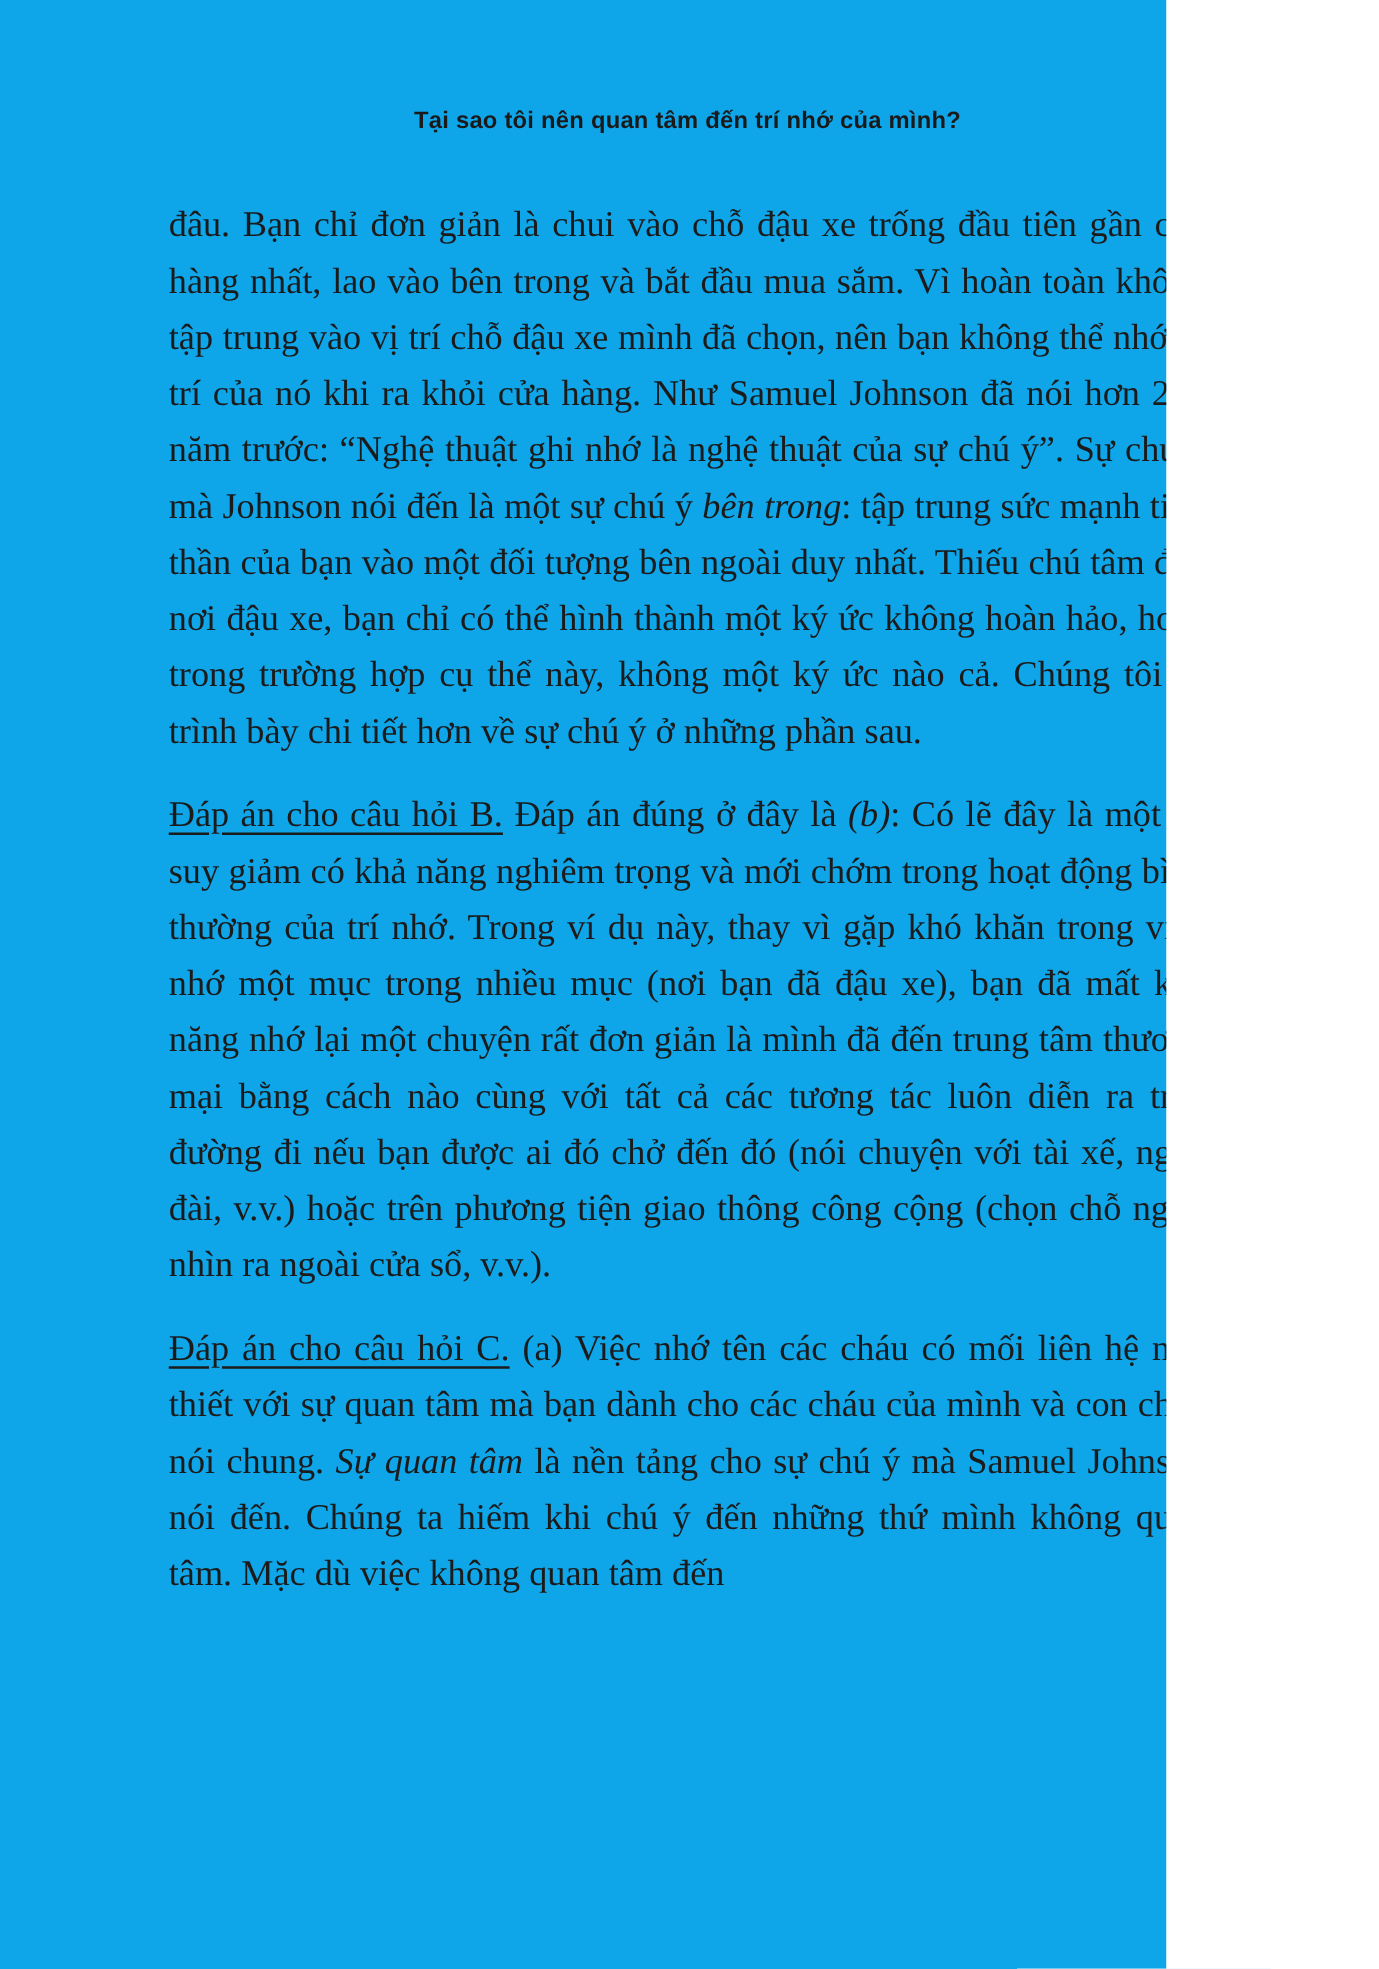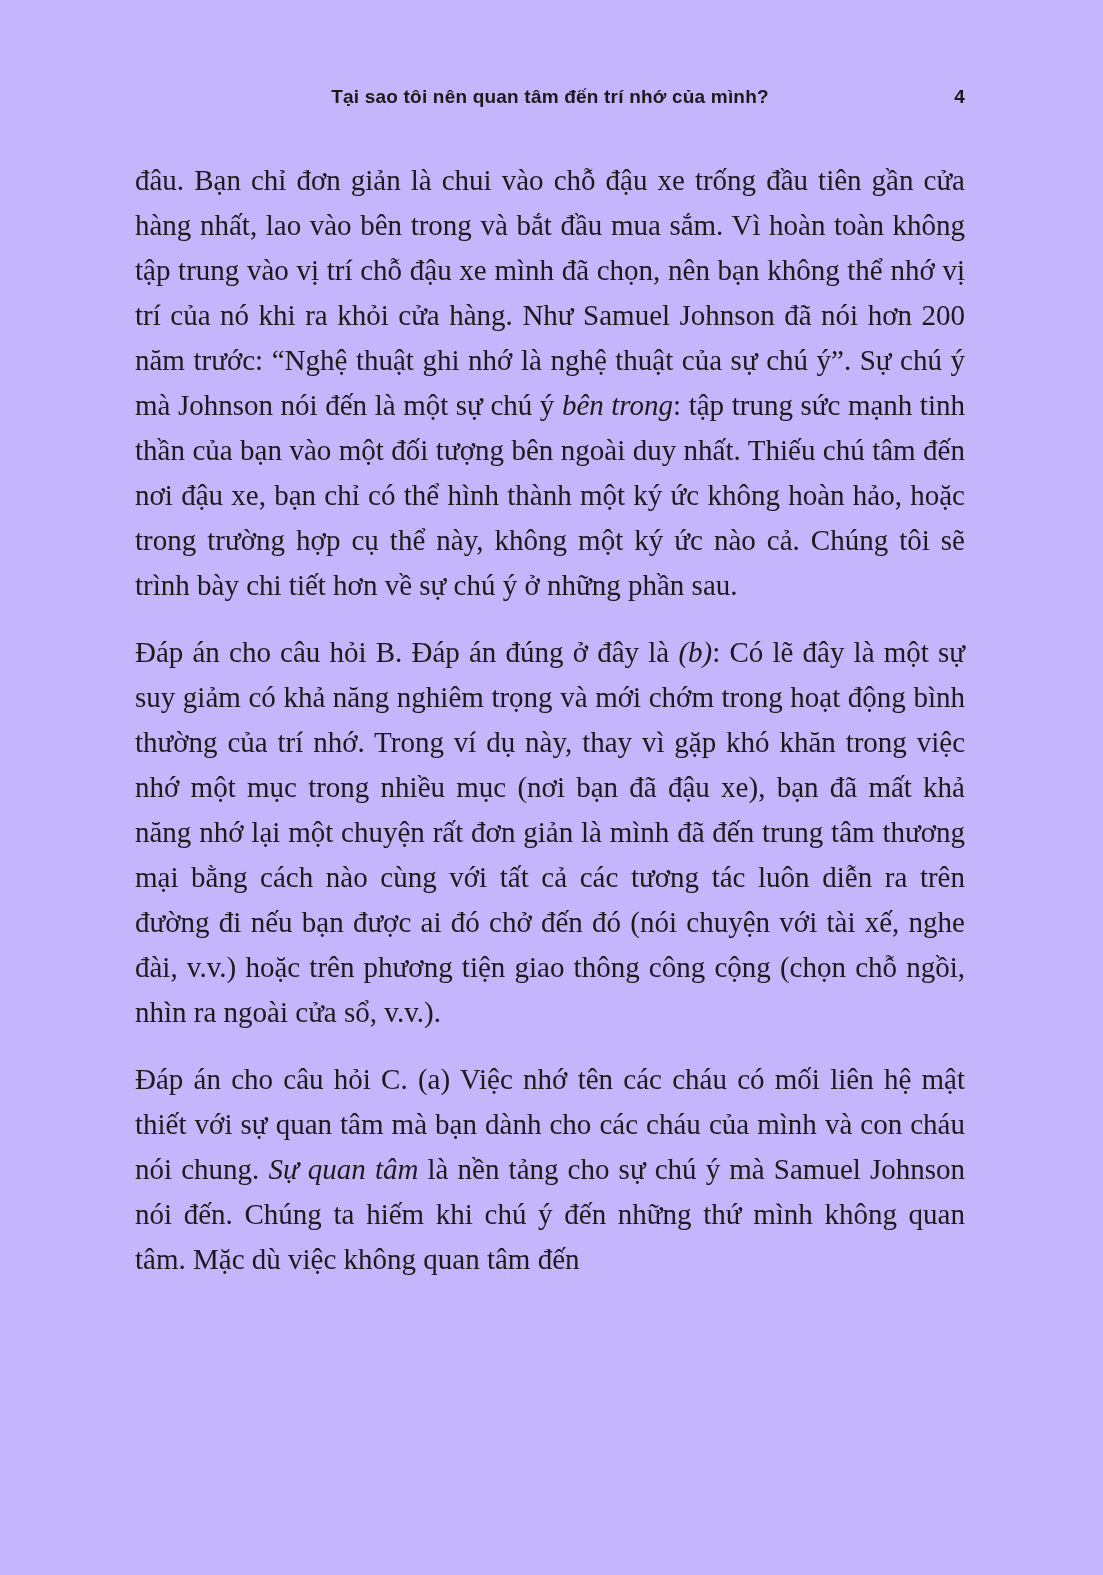--- a/index.html
+++ b/index.html
@@ -1,22 +1,22 @@
 <!DOCTYPE html>
 <html><head>
 <meta charset="utf-8">
 <style>
   * { margin: 0; padding: 0; box-sizing: border-box; }
   html, body { background: #ffffff; }
 
   .page {
     position: relative;
-    width: 1103px;
+    width: 933px;
     height: 1575px;
-    background: #c4b5fd;
+    background: #0ea5e9;
     color: #1c1c1c;
     font-family: "Liberation Serif", serif;
     overflow: hidden;
   }
 
   .page-header {
     position: absolute;
     top: 86px;
     left: 135px;
     width: 830px;
@@ -48,20 +48,21 @@
     text-align: justify;
     color: #1b1b1b;
   }
 
   .para { margin-bottom: 22px; }
   .para:last-child { margin-bottom: 0; }
 
   .seg-italic { font-style: italic; }
 
   .seg-underline {
+    text-decoration: underline;
     text-underline-offset: 5px;
     text-decoration-thickness: 1.5px;
   }
 </style>
 </head>
 <body>
 
 <div class="page">
 
   <header class="page-header">

